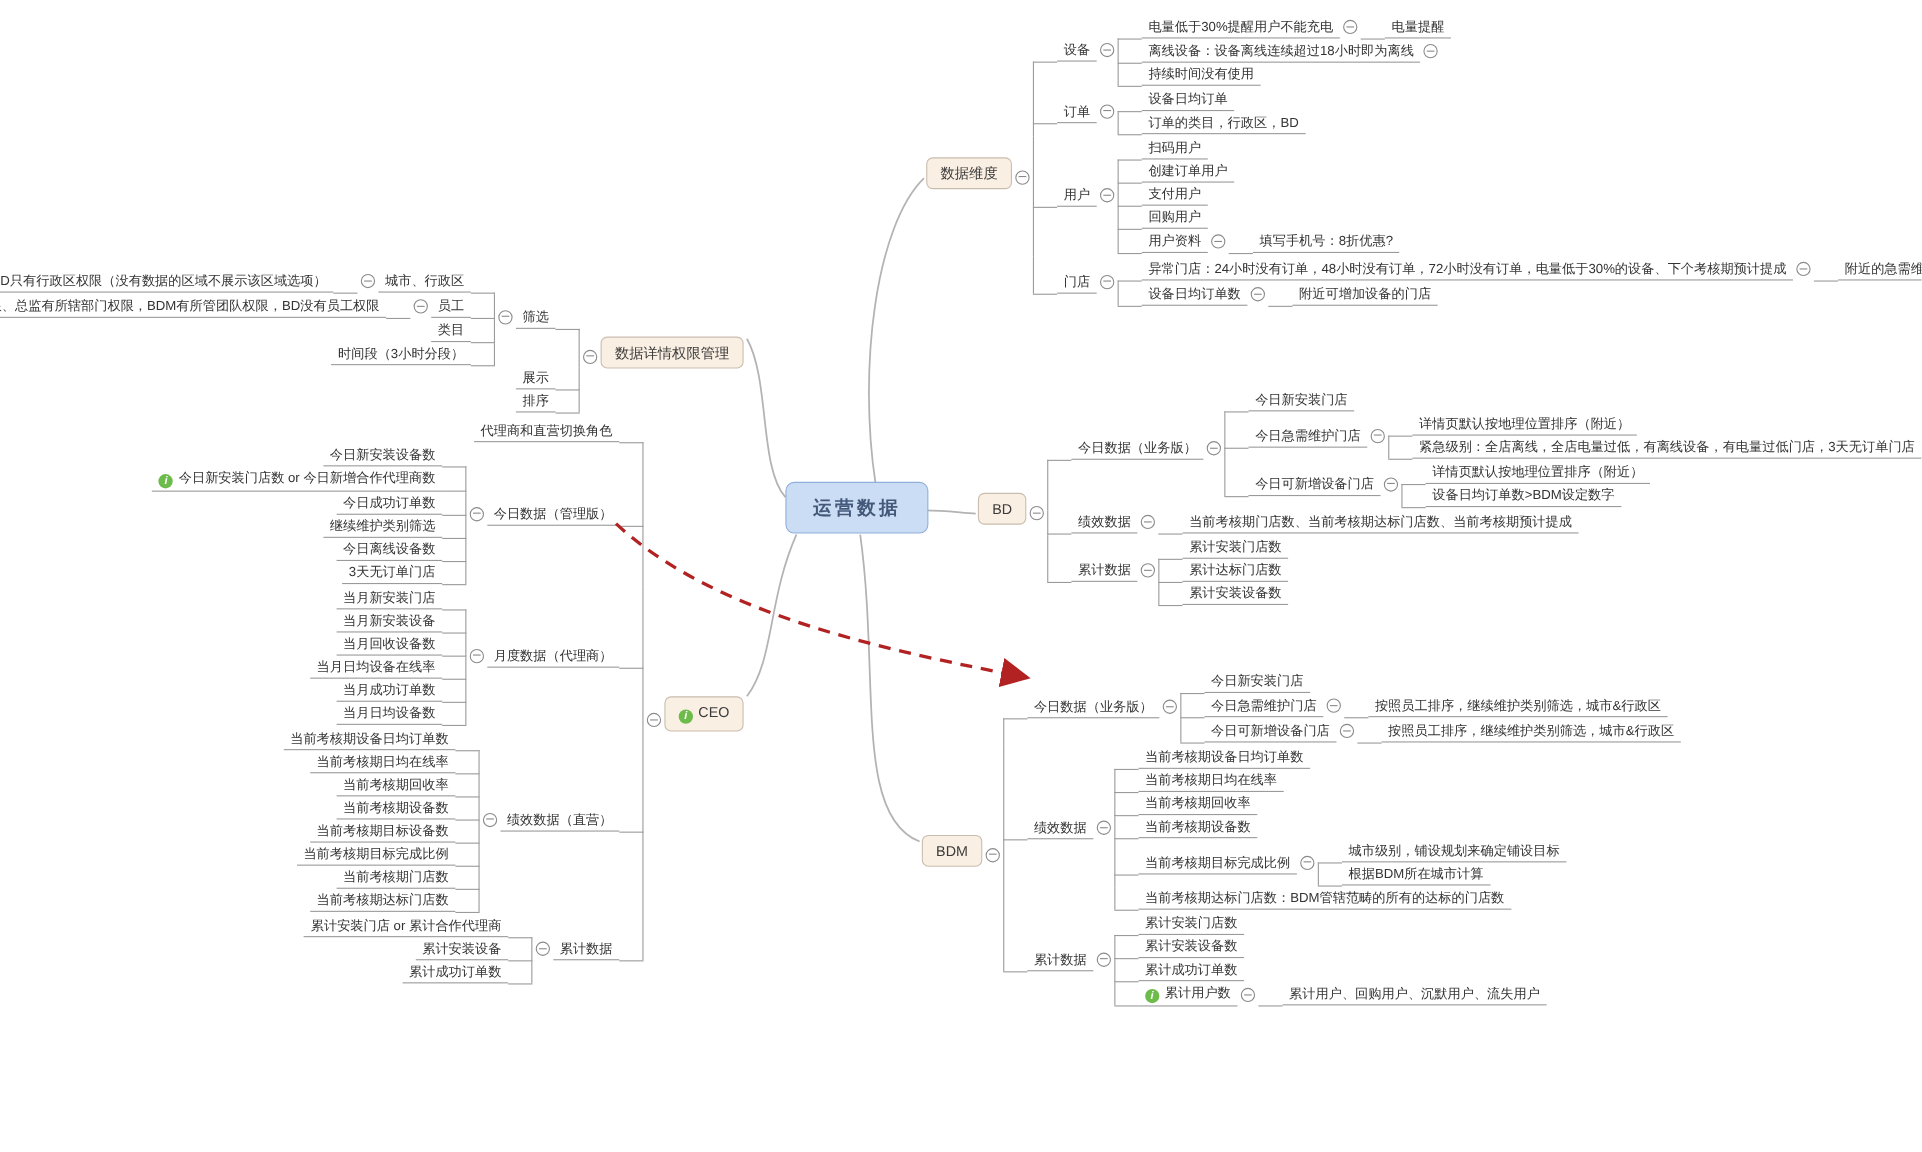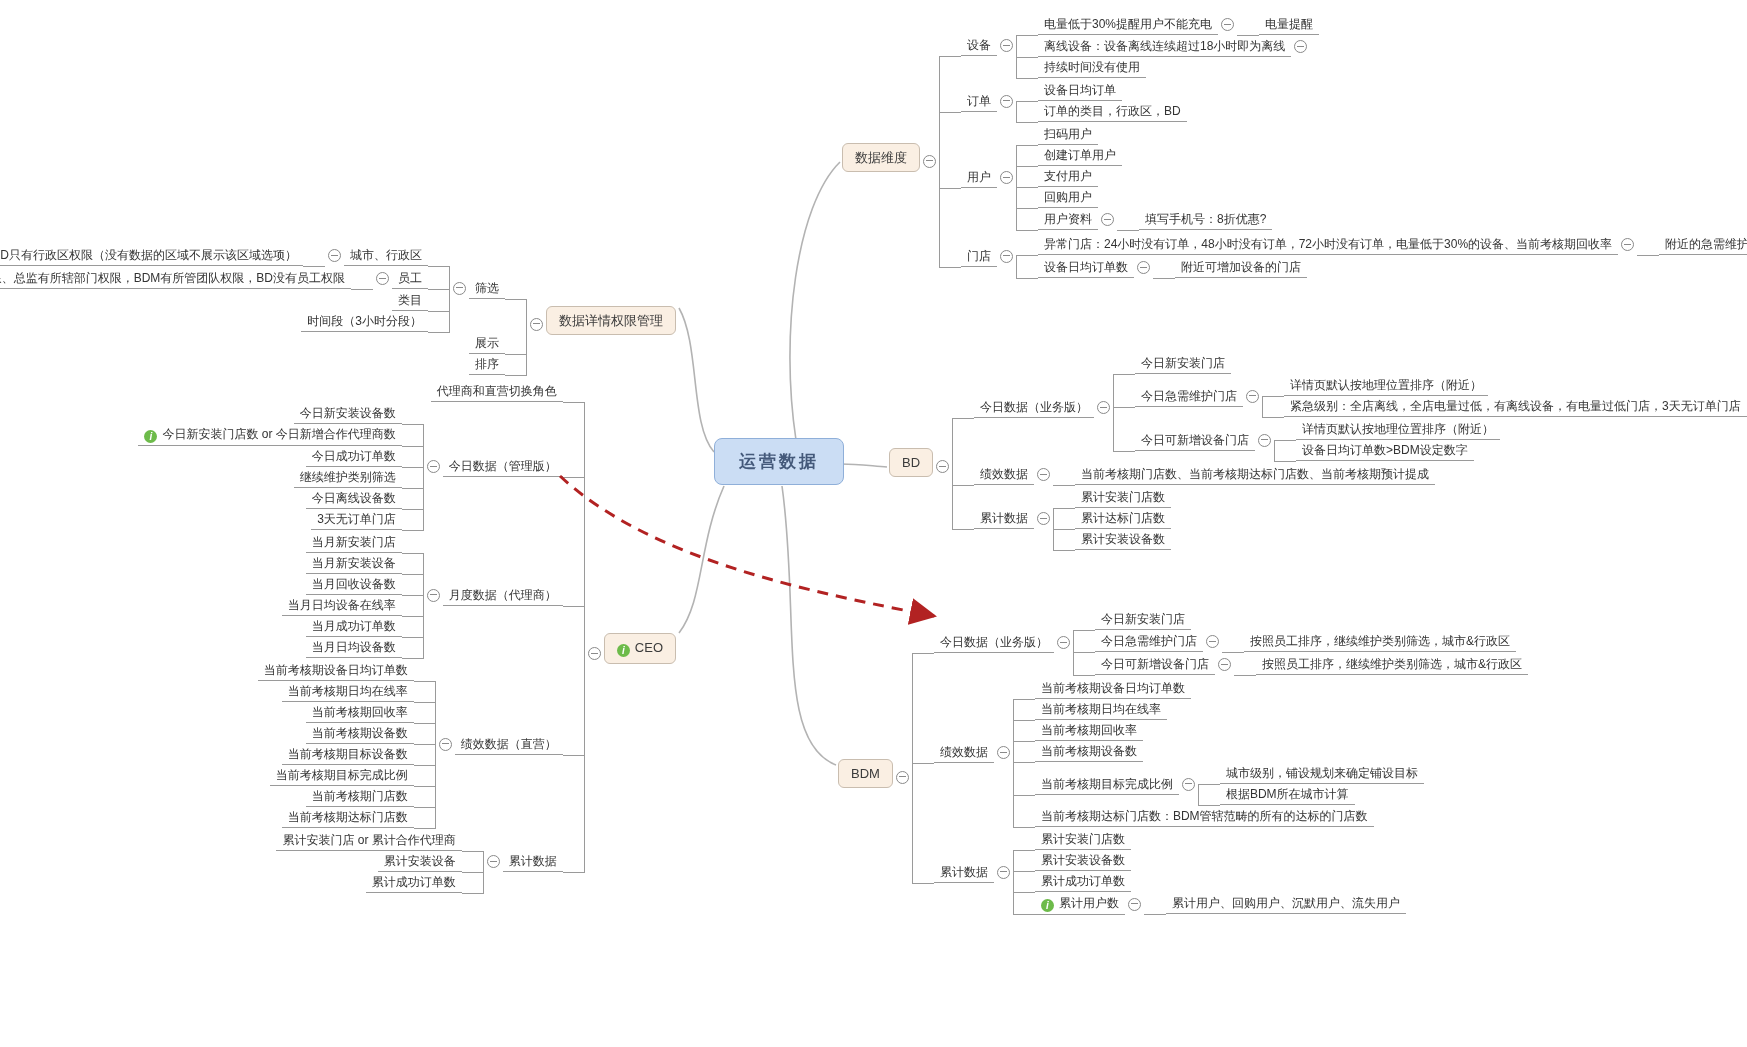--- a/index.html
+++ b/index.html
@@ -163,21 +163,21 @@
             </div>
           </div>
           <div class="tnode">
             <div class="lw">
               <div class="lbl line">门店</div>
               <span class="col"></span>
             </div>
             <div class="tkids">
               <div class="tnode">
                 <div class="lw">
-                  <div class="lbl line">异常门店：24小时没有订单，48小时没有订单，72小时没有订单，电量低于30%的设备、当前考核期回收率</div>
+                  <div class="lbl line">异常门店：24小时没有订单，48小时没有订单，72小时没有订单，电量低于30%的设备、下个考核期预计提成</div>
                   <span class="col"></span>
                 </div>
                 <div class="tkids">
                   <div class="tnode">
                     <div class="lw">
                       <div class="lbl line">附近的急需维护门店</div>
                     </div>
                   </div>
                 </div>
               </div>

